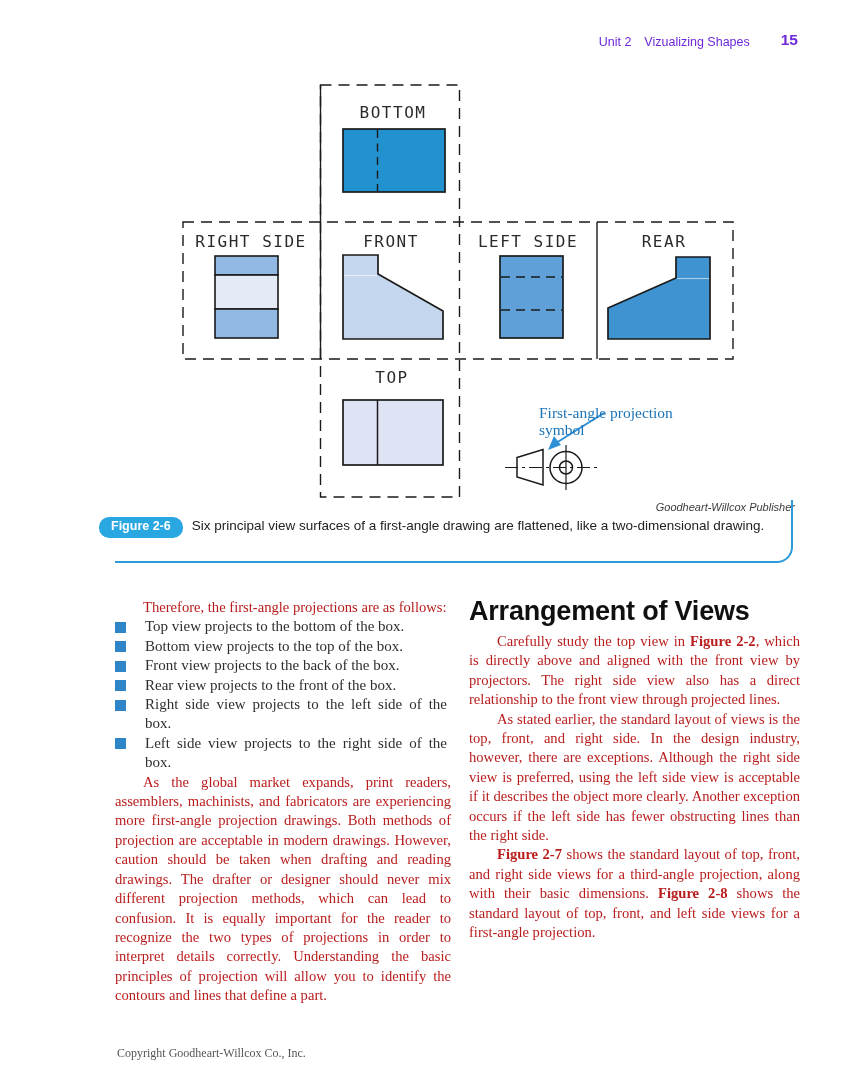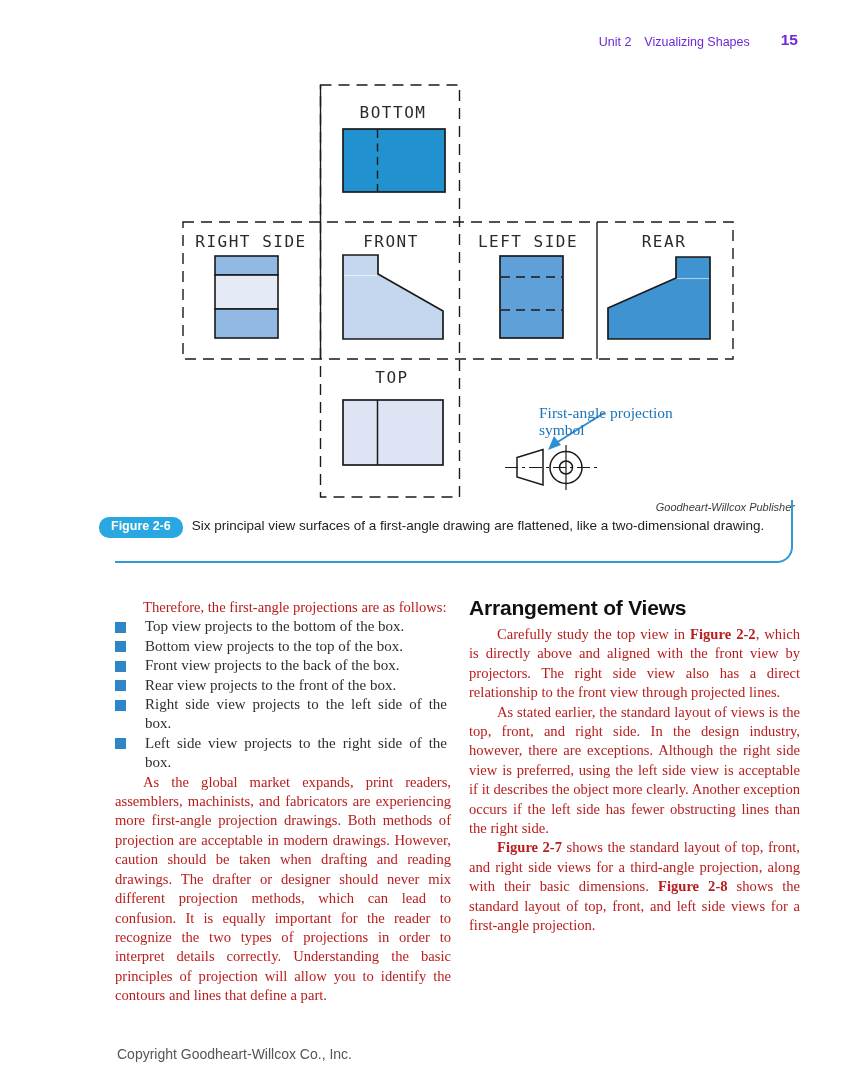--- a/index.html
+++ b/index.html
@@ -23,28 +23,28 @@
          border-bottom-right-radius:16px;pointer-events:none;}
   .caption{position:absolute;left:99px;top:517px;width:672px;
            font-family:"Liberation Sans",sans-serif;font-size:13.5px;line-height:17.5px;color:#222;}
   .pill{display:inline-block;background:#29a7e1;color:#fff;font-weight:bold;font-size:12.5px;
         font-family:"Liberation Sans",sans-serif;border-radius:10px;padding:1px 12px 2px;margin-right:9px;}
   
   .col-left{position:absolute;left:115px;top:598px;width:336px;}
   .col-right{position:absolute;left:469px;top:596px;width:331px;}
   p{margin:0;text-align:justify;font-size:14.6px;line-height:19.4px;color:#b91c1c;}
   p.indent{text-indent:28px;}
-  h2{margin:0 0 5px;font-family:"Liberation Sans",sans-serif;font-size:21px;color:#101010;letter-spacing:-0.2px;}
+  h2{margin:0 0 5px;font-family:"Liberation Sans",sans-serif;font-size:27px;color:#101010;letter-spacing:-0.2px;}
   .bullet-row{display:flex;}
   .bullet-marker{flex:none;width:11px;height:11px;background:#2e86c8;margin-top:4.5px;}
   .bullet-text{margin-left:19px;margin-right:4px;flex:1;text-align:justify;
                font-size:15px;line-height:19.4px;color:#2e2e2e;}
   b{font-weight:bold;}
-  footer{position:absolute;left:117px;top:1046px;font-family:Liberation Sans, sans-serif;
-         font-size:14px;color:#555;}
+  footer{position:absolute;left:117px;top:1046px;font-family:Liberation Serif, serif;
+         font-size:12px;color:#555;}
 </style>
 </head>
 <body>
 
 <div class="page">
 
   <div class="hdr">
     <span class="unit">Unit 2</span>
     <span class="chapter">Vizualizing Shapes</span>
     <span class="pagenum">15</span>

